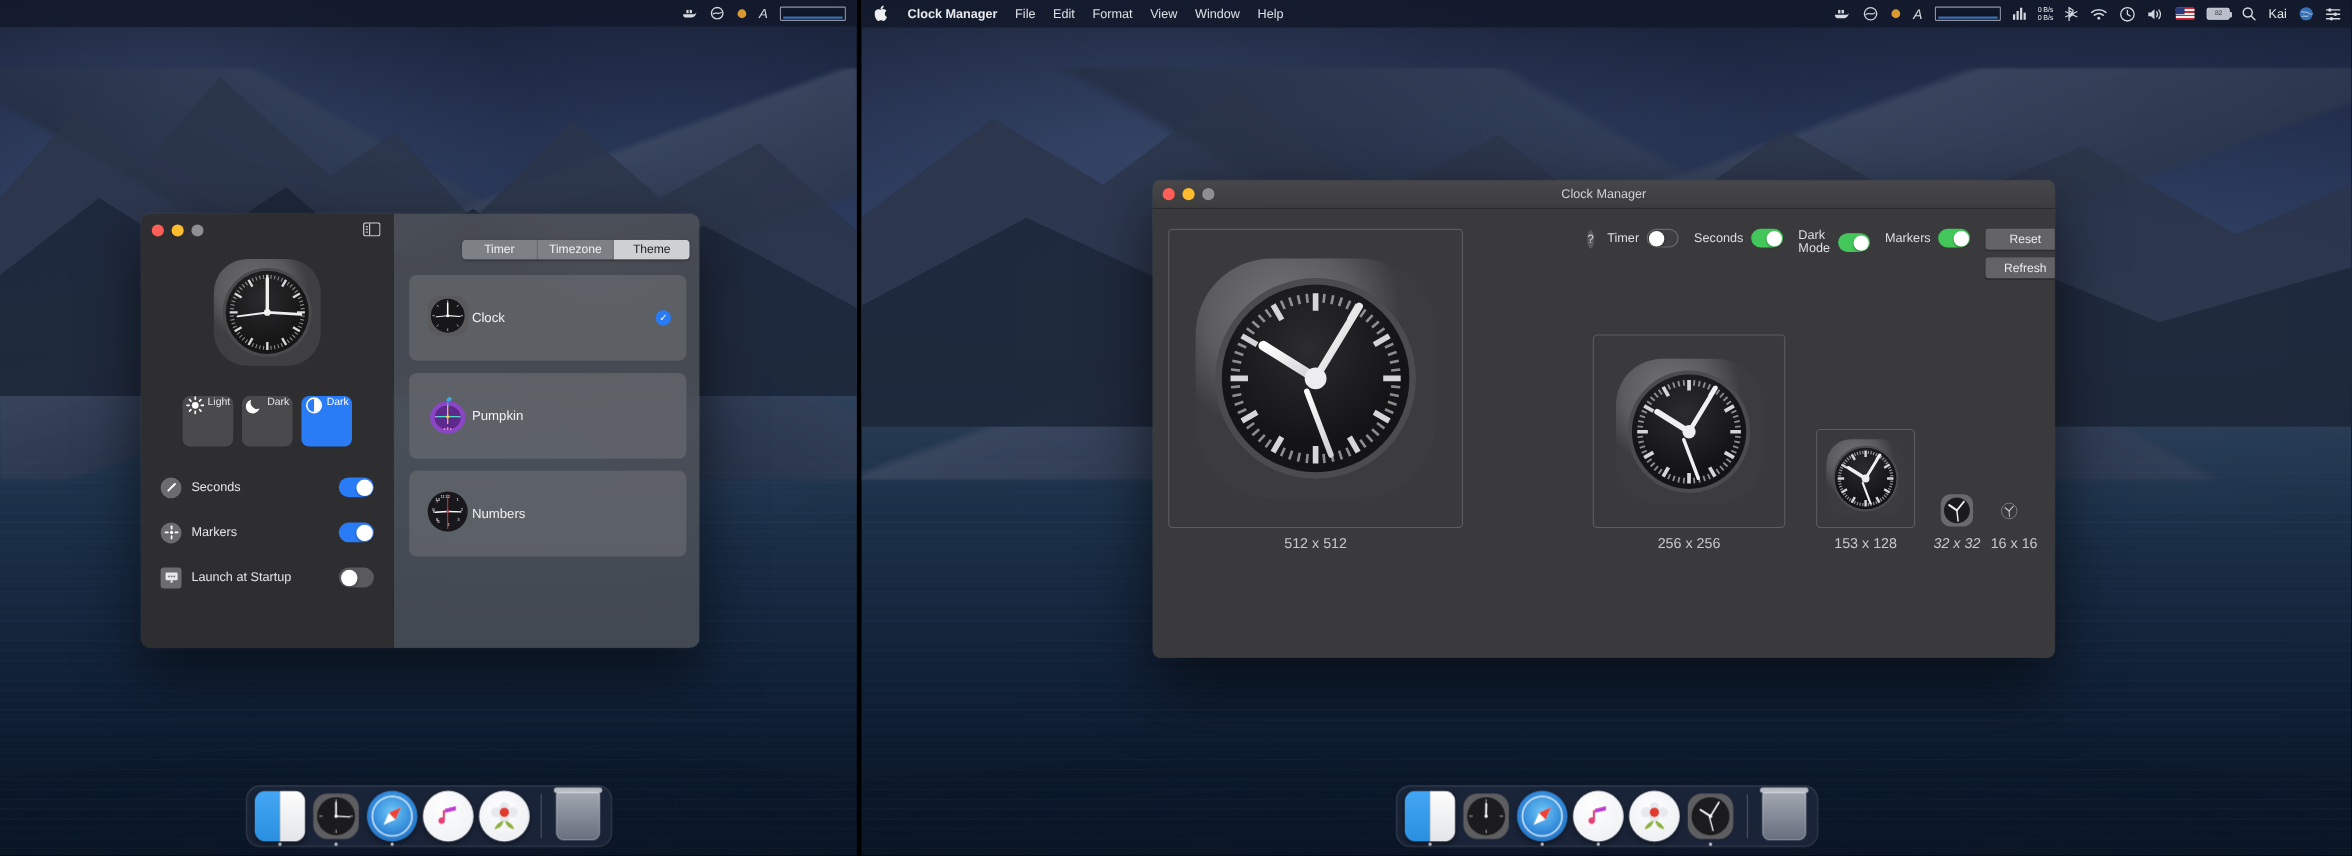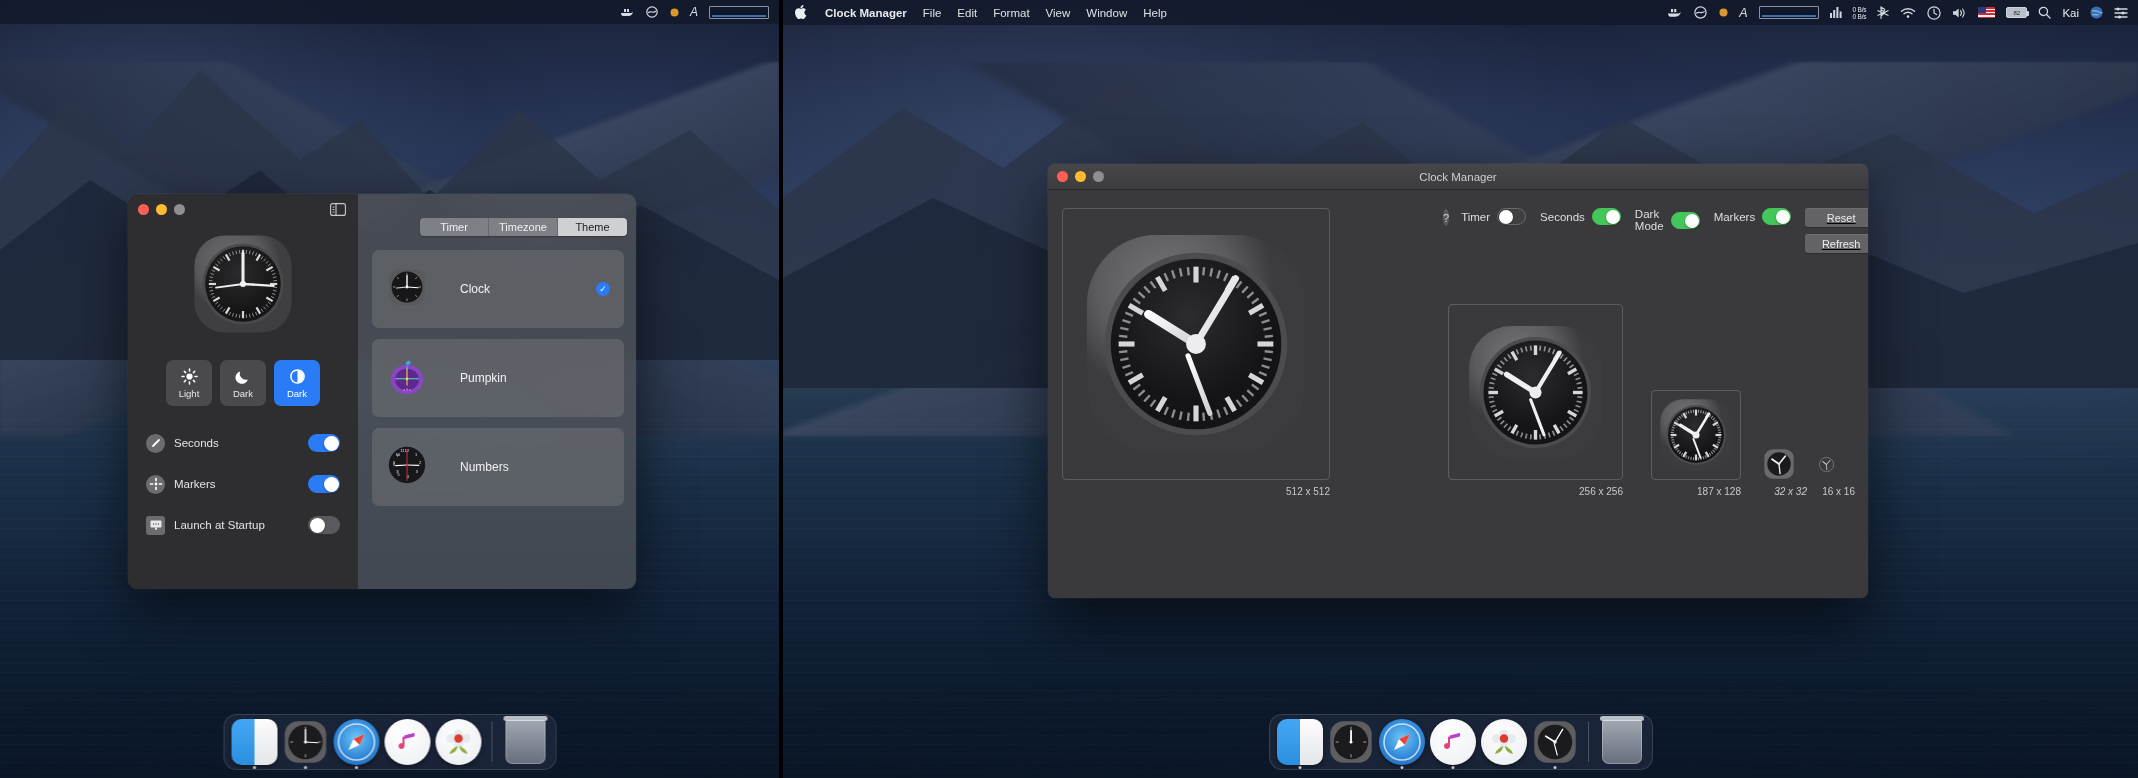--- a/index.html
+++ b/index.html
@@ -109,21 +109,21 @@
   .prefs-side { flex:1; background:rgba(86,88,92,.72); backdrop-filter: blur(18px); position:relative; }
 
   .prefs-titlebar { height:30px; display:flex; align-items:center; padding:0 10px; }
   .sidebar-toggle-ico { position:absolute; right:12px; top:8px; width:16px; height:13px; }
 
   .bigclock-wrap { display:flex; justify-content:center; margin-top:6px; }
 
   .mode-row { display:flex; gap:8px; justify-content:center; margin-top:22px; }
   .mode-btn {
     width:46px; height:46px; border-radius:7px; background:#4a4a4d;
-    display:flex; flex-direction:column; align-items:center; justify-content:center; gap:3px;
+    display:flex; flex-direction:row; align-items:flex-start; justify-content:center; gap:3px;
     color:#e7e7ea; font-size:9.5px;
   }
   .mode-btn.active { background:#2a7bf6; color:#fff; }
   .mode-ico { width:17px; height:17px; display:block; }
 
   .sw-list { margin-top:22px; padding:0 18px; }
   .sw-row { display:flex; align-items:center; height:30px; margin-bottom:11px; }
   .sw-ico {
     width:19px; height:19px; border-radius:50%; background:#6c6c70;
     display:flex; align-items:center; justify-content:center; flex:none; margin-right:9px;
@@ -151,21 +151,21 @@
     background:rgba(132,134,140,.9); border-right:1px solid rgba(0,0,0,.18);
   }
   .seg-btn:last-child { border-right:none; }
   .seg-btn.sel { background:#cfd0d3; color:#1d1d1f; }
 
   .theme-list { position:absolute; left:14px; right:12px; top:56px; bottom:0; }
   .theme-card {
     height:78px; border-radius:7px; background:rgba(112,114,119,.55);
     display:flex; align-items:center; padding:0 14px; margin-bottom:11px;
   }
-  .theme-name { color:#f2f2f4; font-size:12px; margin-left:32px; flex:1; }
+  .theme-name { color:#f2f2f4; font-size:12px; margin-left:1px; flex:1; }
   .check {
     width:14px; height:14px; border-radius:50%; background:#2a7bf6;
     display:flex; align-items:center; justify-content:center; color:#fff; font-size:9px;
   }
 
   
   .cm {
     position:absolute; left:265px; top:164px; width:820px; height:434px;
     background:#3a3a3c; border-radius:7px; overflow:hidden;
     box-shadow: 0 24px 60px rgba(0,0,0,.6), 0 0 0 .5px rgba(255,255,255,.1);
@@ -192,21 +192,21 @@
   .tgl {
     width:29px; height:17px; border-radius:9px; position:relative; flex:none;
     background:#3f3f42; border:1px solid #6a6a6e;
   }
   .tgl.on { background:#43c75a; border-color:#43c75a; }
   .tgl .k {
     position:absolute; top:1px; left:1px; width:14px; height:14px; border-radius:50%;
     background:#fff; box-shadow:0 1px 2px rgba(0,0,0,.4);
   }
   .tgl.on .k { left:13px; }
-  .cm-btns { margin-left:auto; display:flex; flex-direction:column; gap:7px;text-decoration:underline; }
+  .cm-btns { margin-left:auto; display:flex; flex-direction:column; gap:7px; }
   .cm-btn {
     width:72px; height:19px; border-radius:3px; background:#636366;
     color:#ececef; font-size:11px; display:flex; align-items:center; justify-content:center;
     box-shadow: inset 0 .5px 0 rgba(255,255,255,.14), 0 1px 1px rgba(0,0,0,.25);
   }
 
   .prev-512 {
     position:absolute; left:14px; top:18px; width:268px; height:272px;
     border:1px solid #5d5d60; border-radius:4px;
     display:flex; align-items:center; justify-content:center;
@@ -217,21 +217,21 @@
     display:flex; align-items:center; justify-content:center;
   }
   .prev-128 {
     position:absolute; left:603px; top:200px; width:90px; height:90px;
     border:1px solid #5d5d60; border-radius:4px;
     display:flex; align-items:center; justify-content:center;
   }
   .prev-32 { position:absolute; left:715px; top:258px; width:32px; height:32px; }
   .prev-16 { position:absolute; left:770px; top:266px; width:17px; height:17px; }
 
-  .cap { position:absolute; color:#c8c8cc; font-size:10px; text-align:right; }
+  .cap { position:absolute; color:#c8c8cc; font-size:13px; text-align:center; }
   .cap-512 { left:14px; top:296px; width:268px; }
   .cap-256 { left:400px; top:296px; width:175px; }
   .cap-128 { left:603px; top:296px; width:90px; }
   .cap-32  { left:703px; top:296px; width:56px;font-style:italic; }
   .cap-16  { left:759px; top:296px; width:48px; }
 
   
   .dock {
     position:absolute; bottom:8px; left:50%; transform:translateX(-50%);
     height:56px; border-radius:13px;
@@ -1090,21 +1090,21 @@
           <svg width="17" height="17" viewBox="0 0 120 120">
             <circle cx="60" cy="60" r="50" fill="none" stroke="#8a8a8e" stroke-width="5"></circle>
             <line x1="60" y1="60" x2="34" y2="40" stroke="#c9c9cd" stroke-width="8" stroke-linecap="round"></line>
             <line x1="60" y1="60" x2="86" y2="30" stroke="#c9c9cd" stroke-width="7" stroke-linecap="round"></line>
             <line x1="60" y1="60" x2="62" y2="96" stroke="#c9c9cd" stroke-width="6" stroke-linecap="round"></line>
           </svg>
         </div>
 
         <div class="cap cap-512">512 x 512</div>
         <div class="cap cap-256">256 x 256</div>
-        <div class="cap cap-128">187 x 128</div>
+        <div class="cap cap-128">153 x 128</div>
         <div class="cap cap-32">32 x 32</div>
         <div class="cap cap-16">16 x 16</div>
       </div>
     </div>
 
     <div class="dock">
       <div class="dock-ico">
         <div class="finder">
             <div class="l"></div>
             <div class="r"></div>

